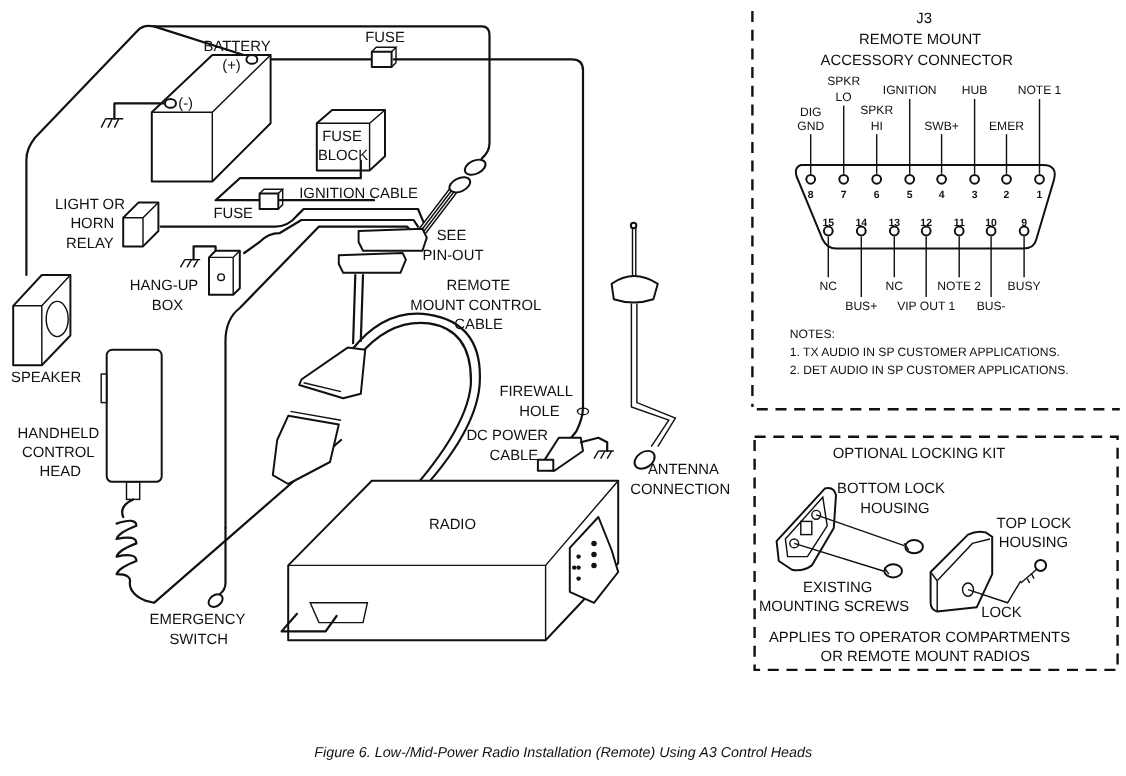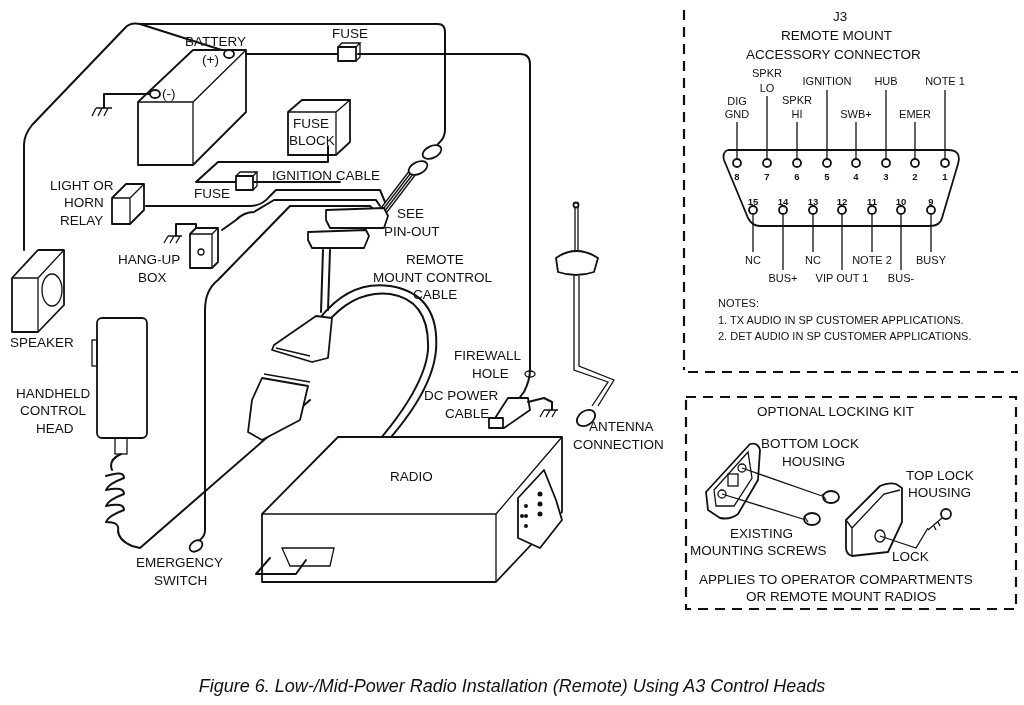--- a/index.html
+++ b/index.html
@@ -8,21 +8,21 @@
   svg#diagram { position:absolute; left:0; top:0; width:1024px; height:705px; }
   svg text { font-family:"Liberation Sans", sans-serif; font-size:13px; fill:#111; }
   svg .lbl { font-size:13.5px; }
   svg .small { font-size:11px; }
   svg .pin { font-size:9.5px; font-weight:bold; }
   .ln { stroke:#111; stroke-width:2; fill:none; stroke-linejoin:round; stroke-linecap:round; }
   .thin { stroke:#111; stroke-width:1.3; fill:none; }
   .box { stroke:#111; stroke-width:1.8; fill:#fff; stroke-linejoin:round; }
   .dash { stroke:#111; stroke-width:2.2; fill:none; stroke-dasharray:10 7; }
   #caption { position:absolute; left:0; width:1024px; top:676px; text-align:center;
-             font-style:italic; font-size:18px; font-family:"Liberation Sans", sans-serif; }
+             font-style:italic; font-size:13px; font-family:"Liberation Sans", sans-serif; }
 </style>
 </head>
 <body>
 
 <svg id="diagram" viewBox="0 0 1024 705" xmlns="http://www.w3.org/2000/svg">
 
   <path class="ln" d="M228,52 L140,24 Q130,22 125,28 L32,125 Q24,135 24,145 L24,250"></path>
 
   <path class="ln" d="M240,54 L338,54 M358,54 L520,54 Q530,54 530,64 L530,370 Q530,380 524,392 L516,402"></path>
 

